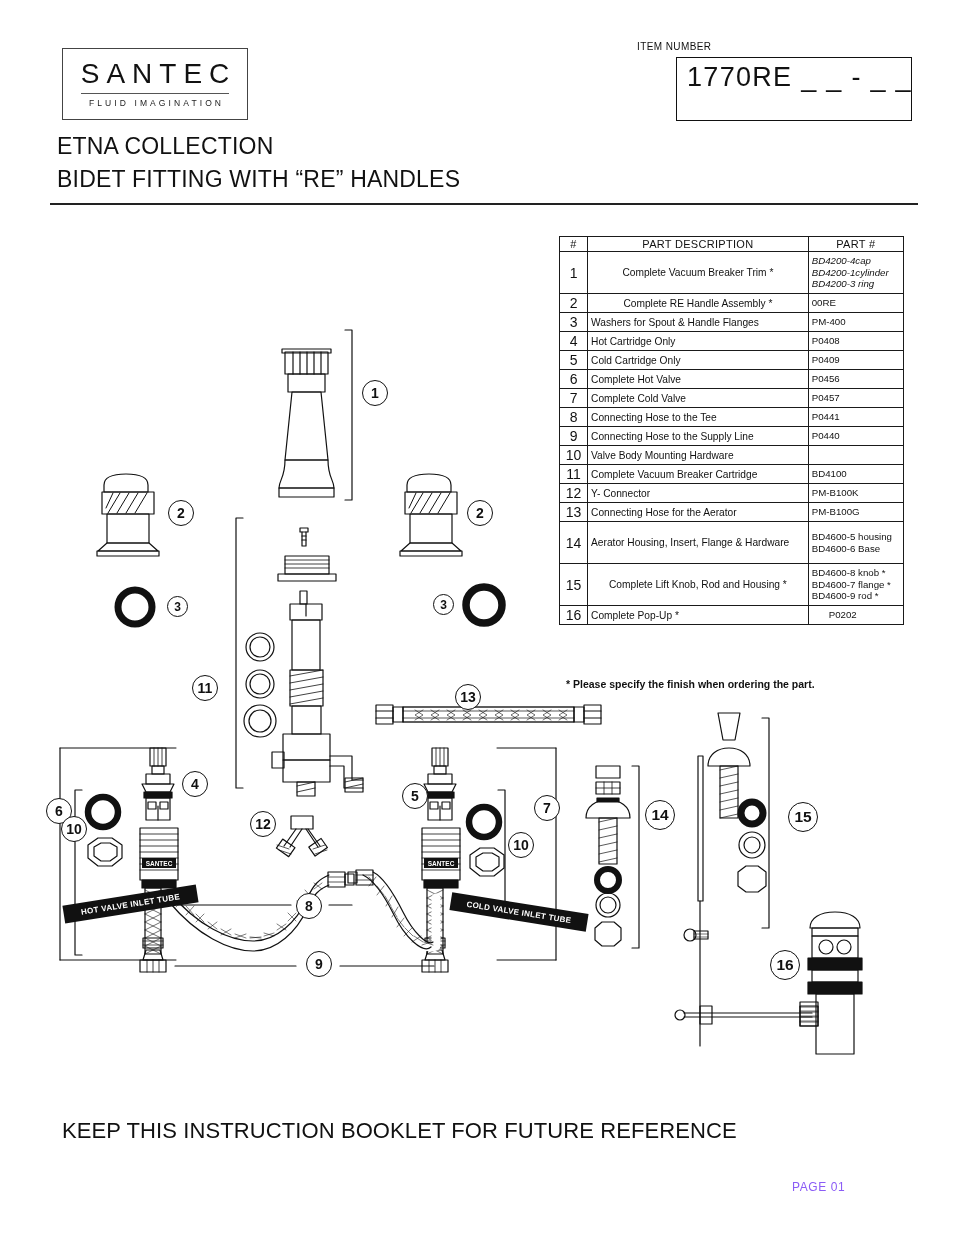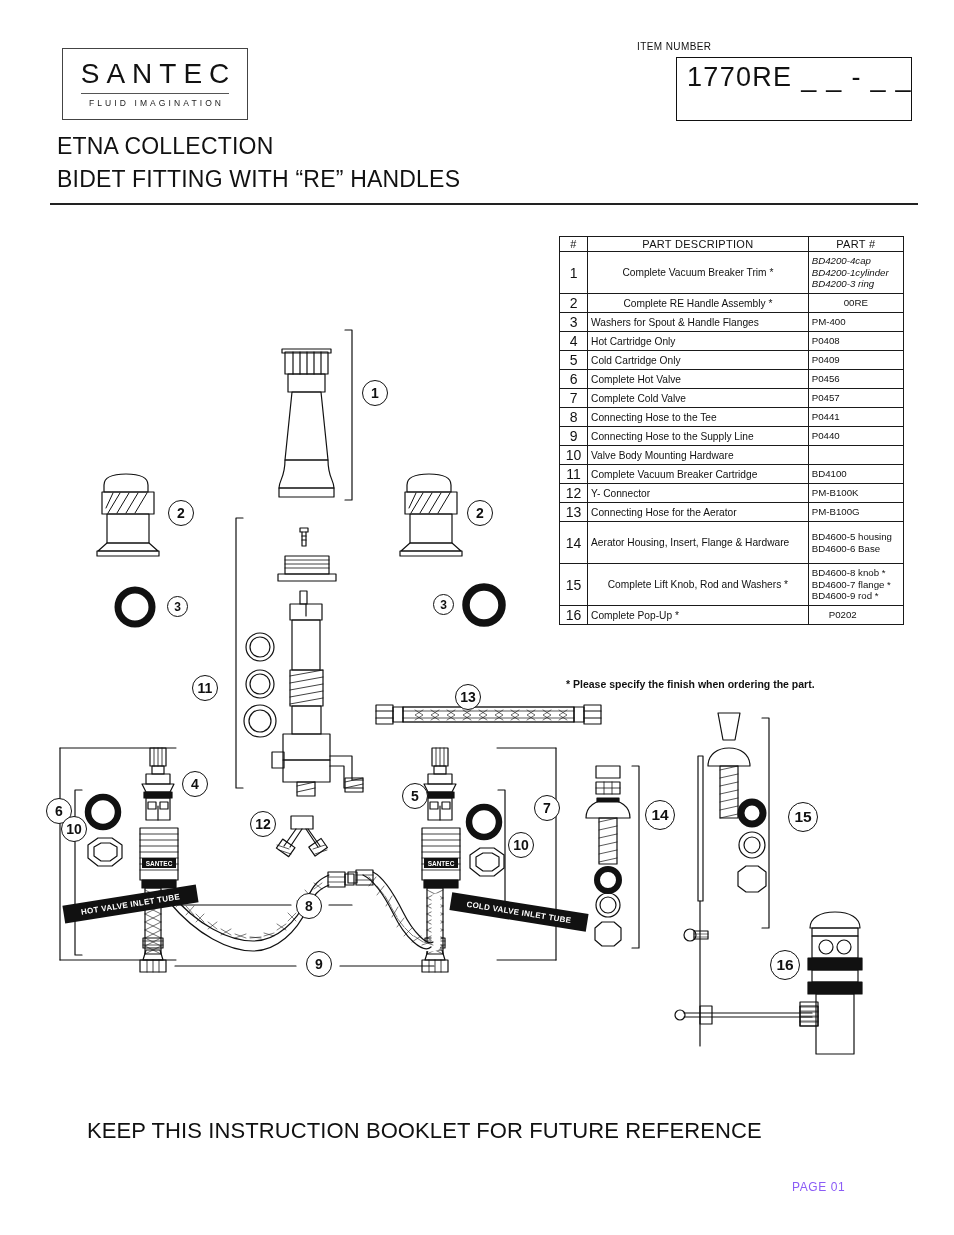--- a/index.html
+++ b/index.html
@@ -94,21 +94,21 @@
     position:absolute;
     background:#111; color:#fff;
     font-size:8px; font-weight:bold; letter-spacing:.3px;
     padding:2px 4px; white-space:nowrap;
     display:flex; align-items:center; justify-content:center;
   }
 
   
   #footer-note{
     position:absolute; left:62px; top:1118px;
-    font-size:22px; letter-spacing:.1px; color:#111; white-space:nowrap;margin-left:25px;
+    font-size:22px; letter-spacing:.1px; color:#111; white-space:nowrap;
   }
   #page-label{
     position:absolute; left:792px; top:1180px;
     font-size:12px; letter-spacing:.6px; color:#8b5cf6;
   }
 </style>
 </head>
 <body>
 
 <div id="logo-box">
@@ -138,21 +138,21 @@
       <tr class="rowtall">
         <td class="col-num">1</td>
         <td class="col-desc desc-center">Complete Vacuum Breaker Trim  *</td>
         <td class="col-part part-multi" style="white-space: pre-line; font-style: italic;">BD4200-4cap
 BD4200-1cylinder
 BD4200-3 ring</td>
       </tr>
       <tr>
         <td class="col-num">2</td>
         <td class="col-desc desc-center">Complete RE Handle  Assembly *</td>
-        <td class="col-part part-multi" style="white-space: pre-line; text-align: center;">00RE</td>
+        <td class="col-part part-multi" style="white-space: pre-line;">00RE</td>
       </tr>
       <tr>
         <td class="col-num">3</td>
         <td class="col-desc">Washers for Spout &amp; Handle Flanges</td>
         <td class="col-part part-multi" style="white-space: pre-line;">PM-400</td>
       </tr>
       <tr>
         <td class="col-num">4</td>
         <td class="col-desc">Hot Cartridge Only</td>
         <td class="col-part part-multi" style="white-space: pre-line;">P0408</td>
@@ -203,21 +203,21 @@
         <td class="col-part part-multi" style="white-space: pre-line;">PM-B100G</td>
       </tr>
       <tr class="rowtall">
         <td class="col-num">14</td>
         <td class="col-desc">Aerator Housing, Insert, Flange &amp; Hardware</td>
         <td class="col-part part-multi" style="white-space: pre-line;">BD4600-5 housing
 BD4600-6 Base</td>
       </tr>
       <tr class="rowtall">
         <td class="col-num">15</td>
-        <td class="col-desc desc-center">Complete Lift Knob, Rod and Washers *</td>
+        <td class="col-desc desc-center">Complete Lift Knob, Rod and Housing *</td>
         <td class="col-part part-multi" style="white-space: pre-line;">BD4600-8 knob *
 BD4600-7 flange *
 BD4600-9 rod *</td>
       </tr>
       <tr>
         <td class="col-num">16</td>
         <td class="col-desc">Complete Pop-Up *</td>
         <td class="col-part part-multi" style="white-space: pre-line; padding-left: 20px;">P0202</td>
       </tr>
     </tbody>

